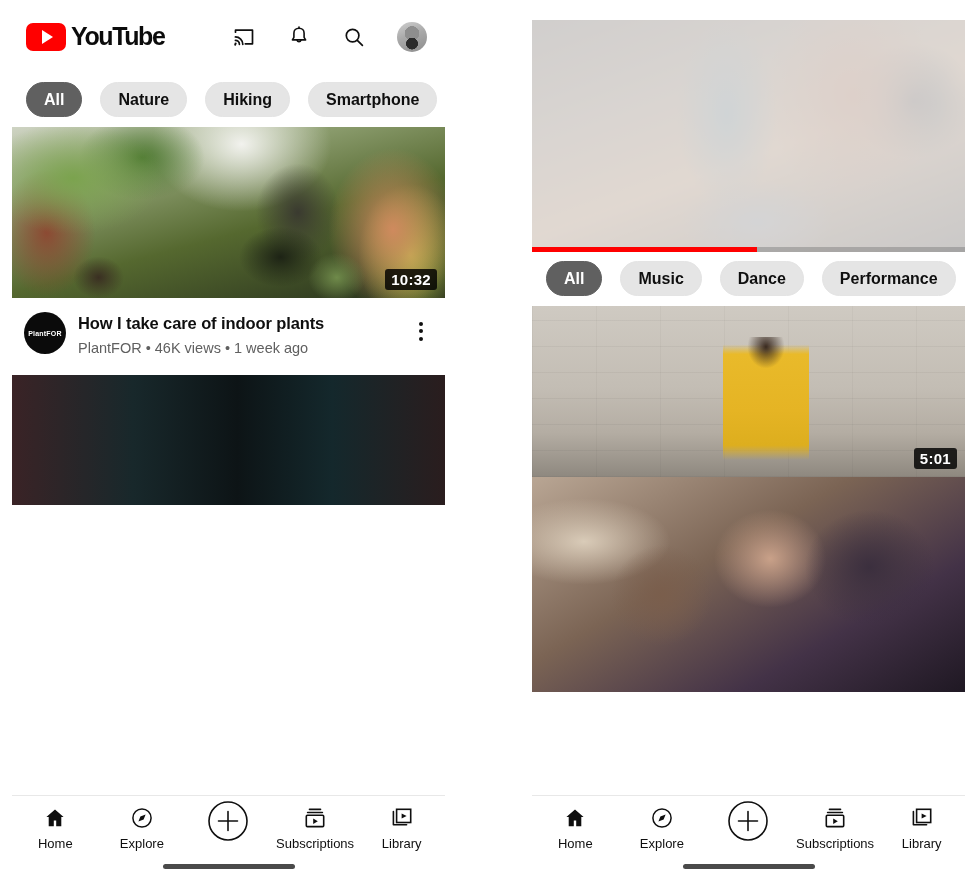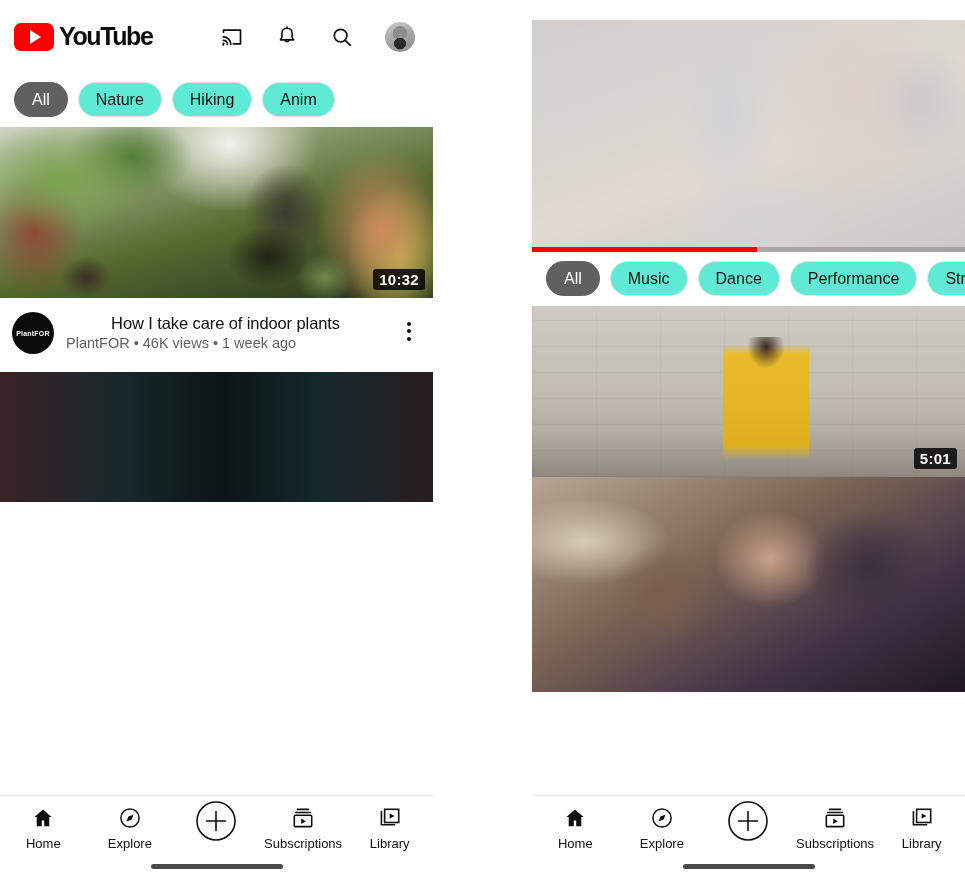--- a/index.html
+++ b/index.html
@@ -13,21 +13,21 @@
 
   
   .phone {
     position: absolute;
     top: 0;
     width: 433px;
     height: 878px;
     background: #ffffff;
     overflow: hidden;
   }
-  .phone-left  { left: 0px; }
+  .phone-left  { left: 12px; }
   .phone-right { left: 532px; }
 
   
   .app-header {
     height: 73px;
     background: #ffffff;
     display: flex;
     align-items: center;
     padding: 0 18px 0 14px;
     position: relative;
@@ -70,33 +70,34 @@
       linear-gradient(160deg, #cfcfcf 0%, #a9a9a9 45%, #8d8d8d 100%);
     background-color: #b5b5b5;
     overflow: hidden;
     flex: none;
   }
 
   
   .chips-row {
     display: flex;
     align-items: flex-start;
-    gap: 10px;
+    gap: 18px;
     padding: 9px 0 10px 14px;
     background: #ffffff;
     white-space: nowrap;
     overflow: hidden;
+    font-weight: bold;
   }
   .chip {
     flex: none;
     height: 35px;
     padding: 0 17px;
     border-radius: 18px;
     border: 1px solid #e4e4e4;
-    background: #5eead4;
+    background: #e5e5e5;
     color: #0f0f0f;
     font-size: 16px;
     display: flex;
     align-items: center;
     justify-content: center;
     cursor: pointer;
   }
   .chip.active {
     background: #606060;
     border-color: #606060;
@@ -142,29 +143,29 @@
   }
   .ch-avatar .ch-text {
     color: #fff;
     font-size: 7px;
     font-weight: 700;
     letter-spacing: 0.2px;
   }
   .meta-text { flex: 1; min-width: 0; padding-top: 1px; }
   .v-title {
     font-size: 16.5px;
-    font-weight: 400;
+    font-weight: 700;
     color: #0f0f0f;
     line-height: 1.25;
     letter-spacing: -0.1px;
-    text-align: center;
   }
   .v-sub {
     font-size: 14.5px;
     color: #606060;
+    margin-top: 5px;
     line-height: 1.25;
   }
   .kebab {
     flex: none;
     width: 24px;
     height: 42px;
     display: flex;
     flex-direction: column;
     align-items: center;
     justify-content: center;
@@ -375,20 +376,21 @@
           </svg>
         </div>
         <div class="avatar-header"></div>
       </div>
     </div>
 
     <div class="chips-row">
       <div class="chip active">All</div>
       <div class="chip">Nature</div>
       <div class="chip">Hiking</div>
+      <div class="chip">Smartphone</div>
       <div class="chip">Anim</div>
     </div>
 
     <div class="feed">
 
       <div>
         <div class="thumb-wrap">
           <div class="art art-plants"></div>
           <div class="duration">10:32</div>
         </div>

